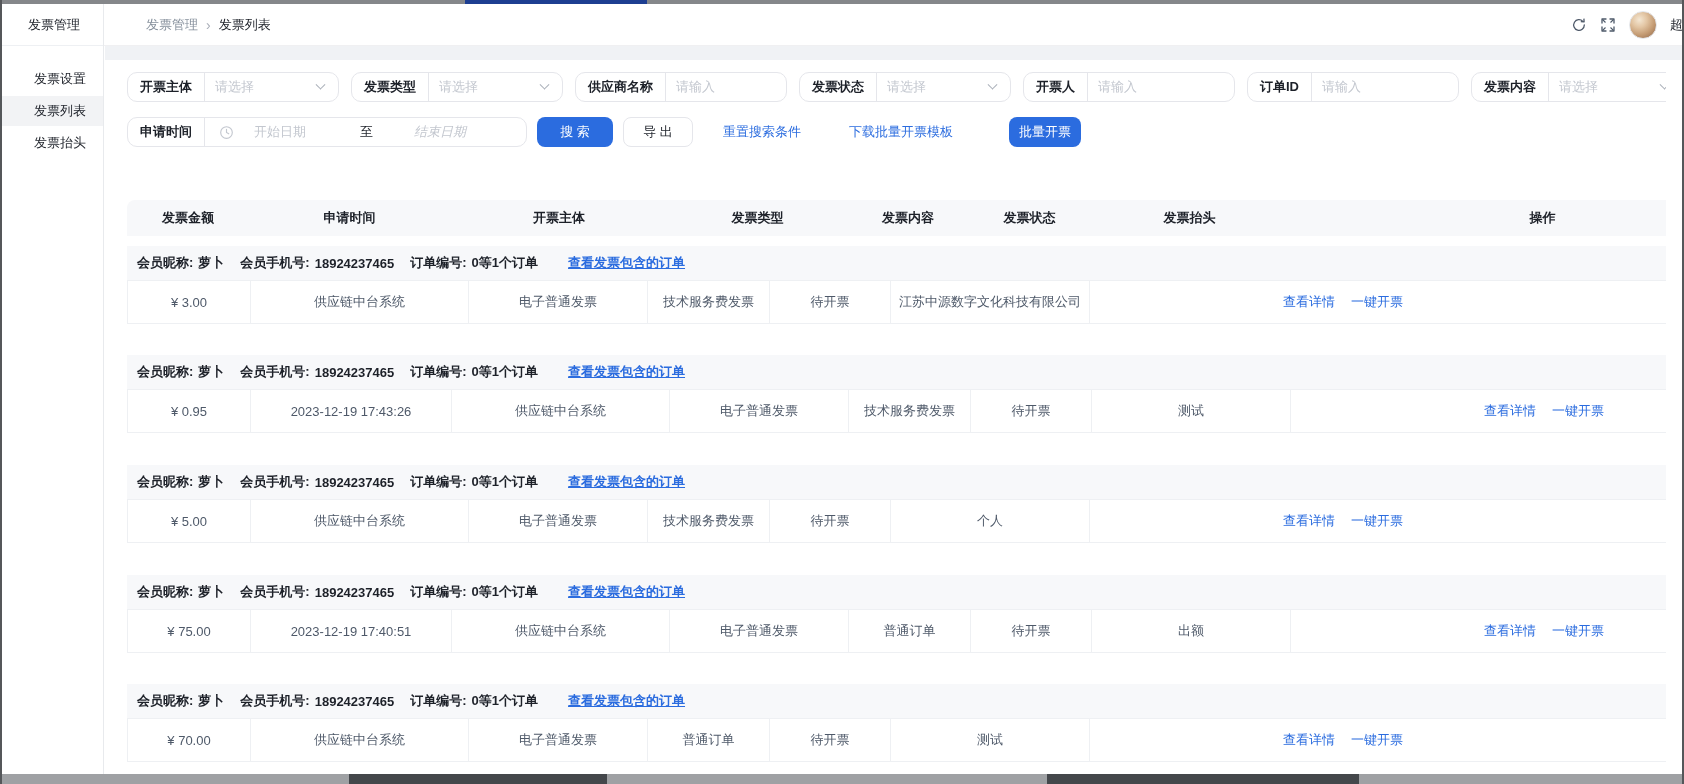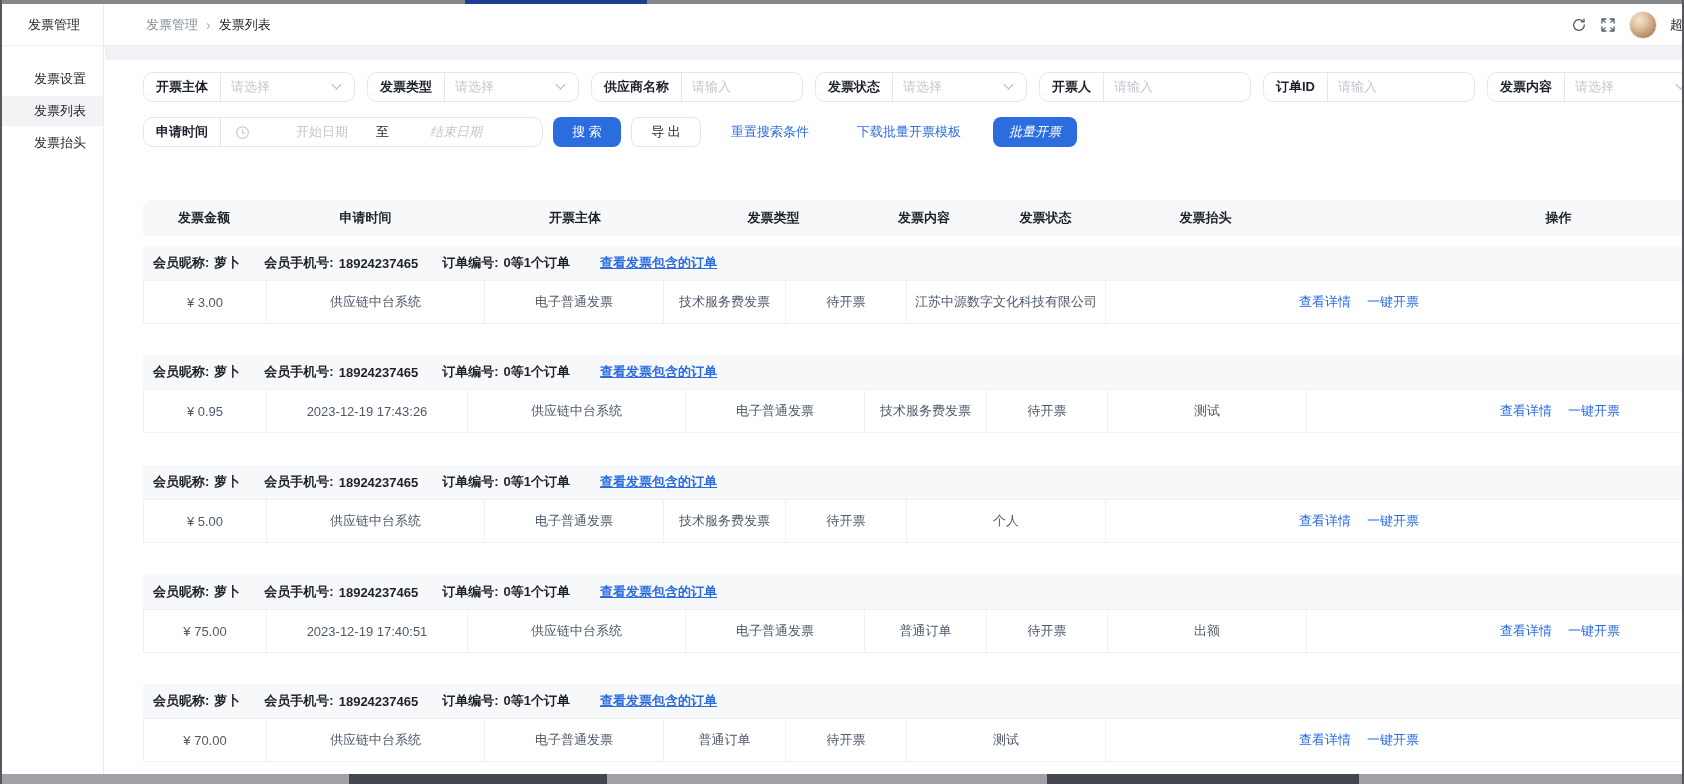--- a/index.html
+++ b/index.html
@@ -37,56 +37,56 @@
   .hdr-right{position:absolute;left:1467px;top:0;width:111px;height:42px;display:flex;align-items:center;gap:13px;overflow:hidden;}
   .hicon{width:16px;height:16px;flex:none;cursor:pointer;display:block;}
   .avatar{width:28px;height:28px;border-radius:50%;flex:none;cursor:pointer;
     background:radial-gradient(circle at 36% 30%, #f4e7d3 0%, #e3c6a4 30%, #c39a72 62%, #8a6247 100%);
     border:1px solid #e4e6ea;}
   .username{white-space:nowrap;color:#1d2129;cursor:pointer;}
 
   .graystrip{position:absolute;left:105px;top:46px;width:1577px;height:14px;background:#f0f2f5;}
 
   
-  .main{position:absolute;left:104px;top:60px;width:1578px;height:714px;background:#fff;overflow:hidden;}
+  .main{position:absolute;left:88px;top:60px;width:1578px;height:714px;background:#fff;overflow:hidden;}
 
   
   .filters1{position:absolute;left:39px;top:12px;display:flex;gap:12px;}
   .fbox{width:212px;height:30px;border:1px solid var(--border);border-radius:10px;background:#fff;display:flex;align-items:center;flex:none;overflow:hidden;cursor:pointer;}
   .flabel{font-weight:bold;color:#1d2129;padding:0 12px;white-space:nowrap;}
   .fsep{width:1px;align-self:stretch;background:var(--border);flex:none;}
   .fph{color:var(--ph);padding:0 10px;flex:1;white-space:nowrap;overflow:hidden;}
   .fchev{width:7px;height:7px;border-right:1.4px solid #a9aeb8;border-bottom:1.4px solid #a9aeb8;transform:rotate(45deg) translate(-2px,-2px);margin-right:14px;flex:none;}
 
   .filters2{position:absolute;left:39px;top:57px;display:flex;align-items:center;}
   .datebox{width:400px;height:30px;border:1px solid var(--border);border-radius:10px;display:flex;align-items:center;flex:none;cursor:pointer;}
   .clockicon{margin-left:14px;flex:none;display:block;}
   .dph{color:var(--ph);white-space:nowrap;}
-  .dph.start{margin-left:20px;width:78px;text-align:right;font-family:Liberation Serif, serif;}
+  .dph.start{margin-left:20px;width:78px;text-align:left;font-family:Liberation Serif, serif;}
   .dsep{color:#1d2129;margin:0 28px;white-space:nowrap;}
   .dph.end{width:78px;text-align:center;font-style:italic;}
   .btn{height:30px;border-radius:8px;display:flex;align-items:center;justify-content:center;cursor:pointer;flex:none;white-space:nowrap;}
   .btn-primary{background:var(--primary);color:#fff;}
-  .btn-search{width:68px;margin-left:10px;}
+  .btn-search{width:76px;margin-left:10px;}
   .btn-plain{background:#fff;border:1px solid var(--border);color:#1d2129;width:70px;margin-left:10px;}
-  .btn-batch{width:84px;margin-left:32px;font-style:italic;}
+  .btn-batch{width:72px;margin-left:56px;}
   .lnk{color:var(--primary);cursor:pointer;white-space:nowrap;}
   .lnk-reset{margin-left:30px;}
   .lnk-template{margin-left:48px;}
 
   
   .thead{position:absolute;left:39px;top:140px;height:36px;display:flex;background:var(--band);border-radius:8px 8px 0 0;width:1609px;}
   .hcell{display:flex;align-items:center;justify-content:center;font-weight:bold;color:#1d2129;flex:none;}
   .c1{width:122px;} .c2{width:201px;} .c3{width:218px;} .c4{width:179px;}
   .c5{width:122px;} .c6{width:121px;} .c7{width:199px;} .c8{width:447px;}
   .hcell.c8{justify-content:center;padding-left:60px;}
 
   .tgroup{position:absolute;left:39px;width:1609px;}
   .gband{height:34px;background:var(--band);display:flex;align-items:center;padding-left:10px;font-weight:bold;color:#1d2129;white-space:nowrap;}
-  .gband .sep16{margin-left:24px;}
+  .gband .sep16{margin-left:16px;}
   .gband .val{margin-left:5px;font-weight:bold;}
   .glink{margin-left:30px;color:var(--primary);text-decoration:underline;font-weight:bold;cursor:pointer;}
   .drow{height:44px;display:flex;background:#fff;border-top:1px solid var(--rowline);border-bottom:1px solid var(--rowline);border-left:1px solid var(--rowline);}
   .dcell{display:flex;align-items:center;justify-content:center;color:var(--muted);flex:none;overflow:hidden;white-space:nowrap;}
   .dcell + .dcell{border-left:1px solid var(--rowline);}
   .dcell.c8{justify-content:center;padding-left:60px;gap:16px;}
   .dcell .act{color:var(--primary);cursor:pointer;font-weight:normal;font-family:Liberation Mono, monospace;}
 </style>
 </head>
 <body>

